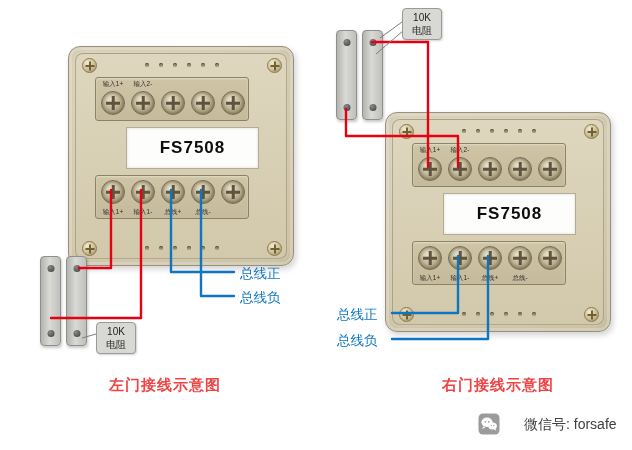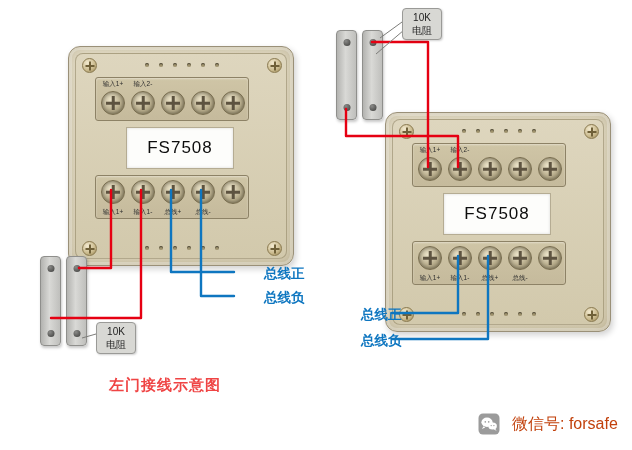--- a/index.html
+++ b/index.html
@@ -40,50 +40,50 @@
   .tlabels.top{top:1px;} .tlabels.bottom{bottom:1px;}
   .tlabel{width:30px;text-align:center;font-size:6.5px;line-height:10px;color:#2d2d2d;white-space:nowrap;overflow:hidden;}
   .trow{position:absolute;left:2px;display:flex;}
   .trow.below{top:13px;} .trow.above{top:4px;}
   .terminal{width:24px;height:24px;margin:0 3px;border-radius:50%;border:1px solid #776c4e;position:relative;
     background:radial-gradient(circle at 40% 35%,#ece4ca,#b9ae8d 55%,#8f8462);box-shadow:inset 0 0 4px rgba(0,0,0,.45);}
   .terminal::before,.terminal::after{content:"";position:absolute;background:#5d5340;left:50%;top:50%;}
   .terminal::before{width:14px;height:2.5px;transform:translate(-50%,-50%);}
   .terminal::after{width:2.5px;height:14px;transform:translate(-50%,-50%);}
 
-  .model{position:absolute;left:57px;top:80px;width:108px;height:42px;background:#fdfdfb;border:1px solid #b5ac93;
+  .model{position:absolute;left:57px;top:80px;width:133px;height:42px;background:#fdfdfb;border:1px solid #b5ac93;
     box-shadow:inset 0 0 3px rgba(0,0,0,.15);display:flex;align-items:center;justify-content:center;
-    font-size:17px;font-weight:normal;letter-spacing:1px;color:#0d0d0d;}
+    font-size:17px;font-weight:bold;letter-spacing:1px;color:#0d0d0d;}
 
   
   .contact{position:absolute;z-index:2;}
   .cstrip{position:absolute;top:0;width:21px;height:90px;border-radius:4px;border:1px solid #8f8f8c;
     background:linear-gradient(90deg,#b3b3b0,var(--contact-gray) 45%,#bfbfbc);box-shadow:1px 2px 3px rgba(0,0,0,.22);}
   .cstrip.s1{left:0;} .cstrip.s2{left:26px;}
   .sdot{position:absolute;left:50%;transform:translateX(-50%);width:7px;height:7px;border-radius:50%;
     background:radial-gradient(circle at 35% 30%,#8a8a88,#3c3c3a);}
   .sdot.t{top:8px;} .sdot.b{bottom:8px;}
 
   
   .callout{position:absolute;width:40px;background:var(--callout-bg);border:1px solid #9a9a97;border-radius:4px;
     font-size:10px;line-height:1.3;text-align:center;padding:2px 0;white-space:pre-line;color:#1f1f1f;
     box-shadow:1px 1px 2px rgba(0,0,0,.18);z-index:6;}
-  .bus-label{position:absolute;font-size:13.5px;font-weight:bold;color:var(--wire-blue);z-index:6;white-space:nowrap;margin-left:24px;}
+  .bus-label{position:absolute;font-size:13.5px;font-weight:normal;color:var(--wire-blue);z-index:6;white-space:nowrap;}
   .caption{position:absolute;width:226px;text-align:center;font-size:15px;font-weight:bold;color:#ef4444;z-index:6;letter-spacing:1px;}
 
   
   svg.wires{position:absolute;left:0;top:0;z-index:5;pointer-events:none;}
   .w{fill:none;stroke-width:2.4;stroke-linejoin:round;stroke-linecap:round;}
   .w.red{stroke:var(--wire-red);}
   .w.blue{stroke:var(--wire-blue);}
   .leader{stroke:#7d7d7a;stroke-width:1;}
 
   
   .footer{position:absolute;left:478px;top:413px;display:flex;align-items:center;z-index:6;}
-  .footer .txt{margin-left:12px;font-size:16px;color:#c2410c;line-height:22px;}
+  .footer .txt{margin-left:24px;font-size:14px;color:#404040;line-height:22px;}
 </style>
 </head>
 <body>
 
 <div class="canvas">
 
   <div class="module" style="left:68px;top:46px;">
     <div class="module-face"></div>
     <span class="screw tl"></span>
     <span class="screw tr"></span>
@@ -249,20 +249,21 @@
 电阻</div>
   <div class="callout" style="left:402px;top:8px;">10K
 电阻</div>
 
   <div class="bus-label" style="left:240px;top:265px;">总线正</div>
   <div class="bus-label" style="left:240px;top:289px;">总线负</div>
   <div class="bus-label" style="left:337px;top:306px;">总线正</div>
   <div class="bus-label" style="left:337px;top:332px;">总线负</div>
 
   <div class="caption" style="left:52px;top:376px;">左门接线示意图</div>
+  <div class="caption" style="left:385px;top:376px;">右门接线示意图</div>
 
   <div class="footer">
     <svg width="22" height="22" viewBox="0 0 22 22">
       <rect x="0.5" y="0.5" width="21" height="21" rx="4.5" fill="#9b9b9b"></rect>
       <ellipse cx="9" cy="9.3" rx="5.6" ry="4.7" fill="#ffffff"></ellipse>
       <path d="M5.6 13.2 l-1.7 2.8 3.3-1.6 z" fill="#ffffff"></path>
       <ellipse cx="14.6" cy="13" rx="4.3" ry="3.6" fill="#ffffff"></ellipse>
       <path d="M17.1 15.7 l1.5 2.1 -2.8-1.2 z" fill="#ffffff"></path>
       <circle cx="7.3" cy="8.9" r="0.8" fill="#9b9b9b"></circle>
       <circle cx="10.7" cy="8.9" r="0.8" fill="#9b9b9b"></circle>

